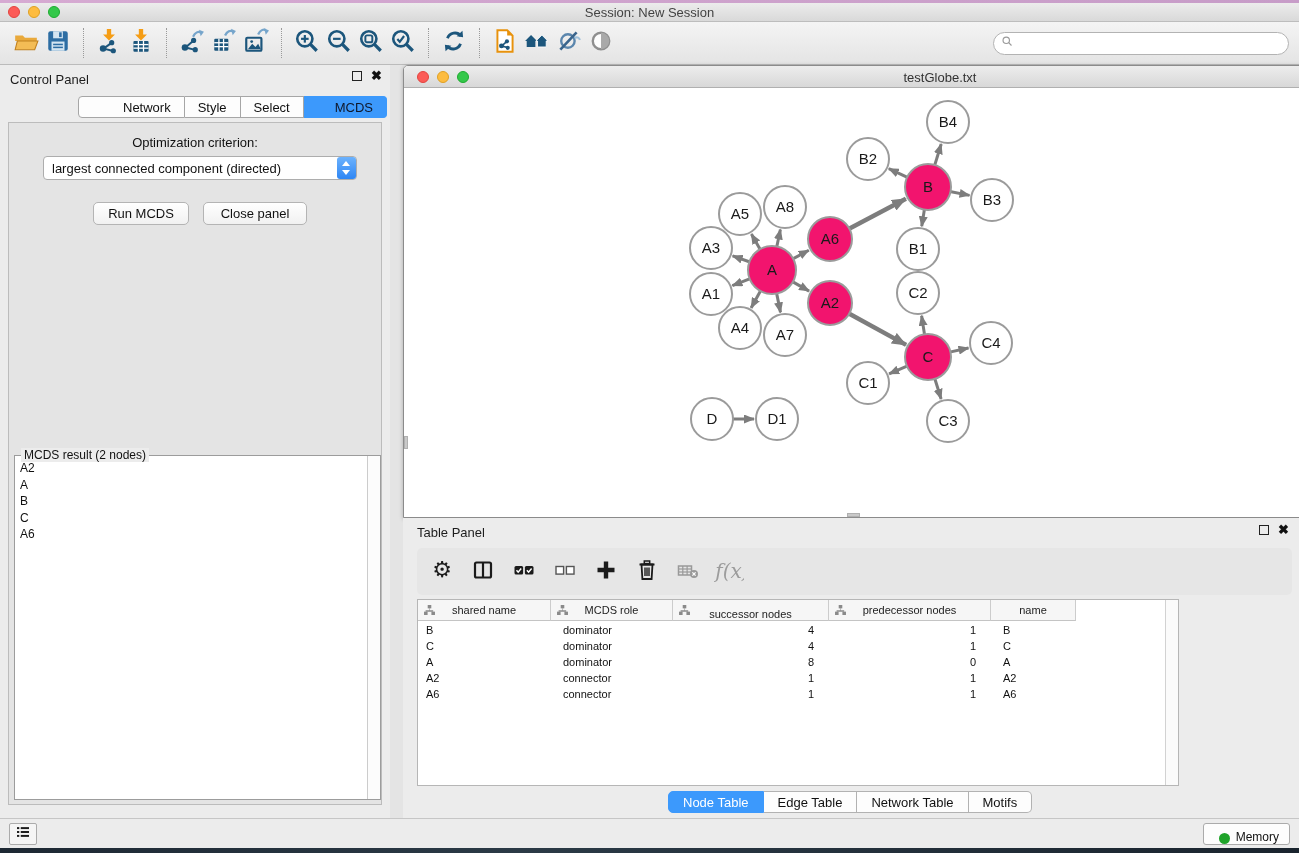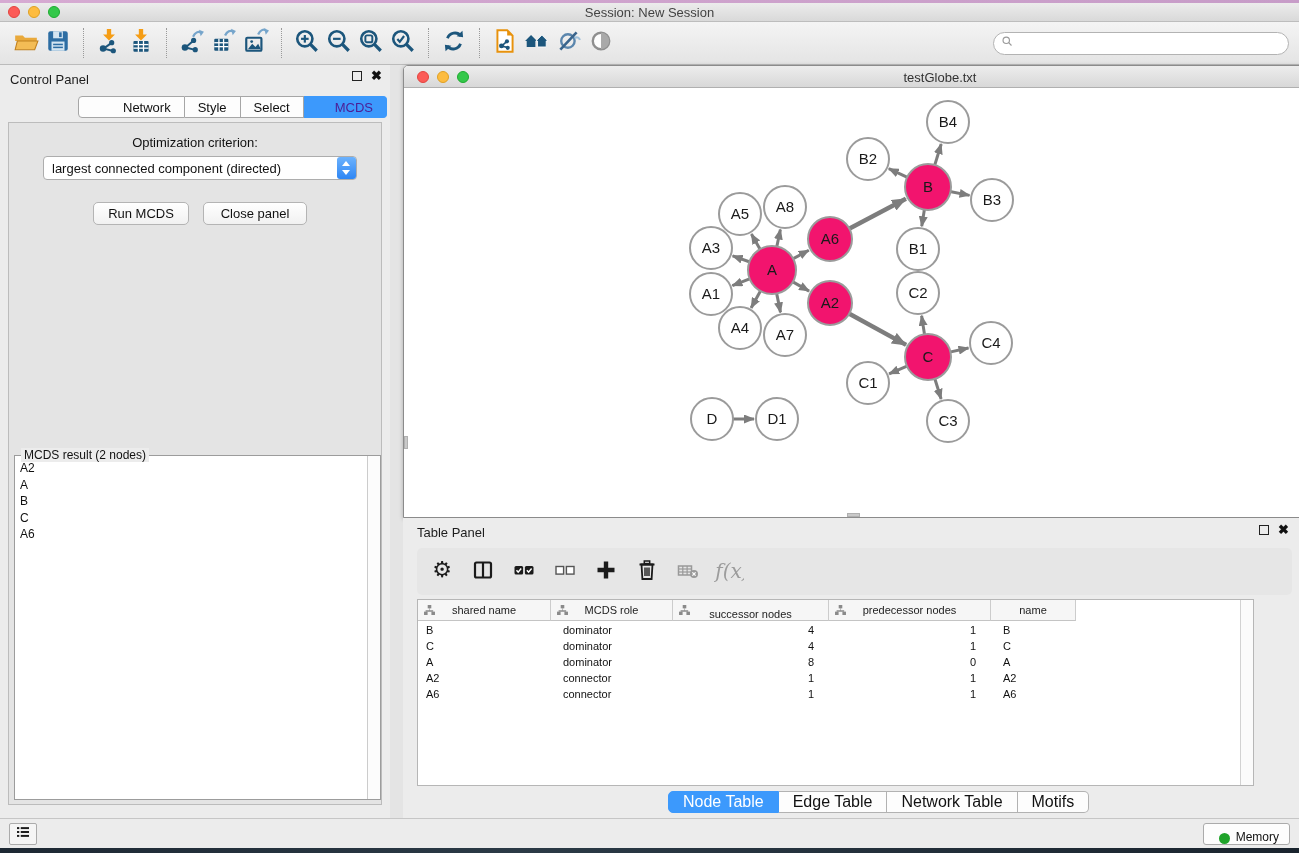--- a/index.html
+++ b/index.html
@@ -36,21 +36,21 @@
   .wctl { position:absolute; top:6px; display:flex; gap:9px; align-items:center; }
   .cpanel .wctl { right:8px; }
   .float-sq { width:10px; height:10px; border:1.6px solid #222; display:inline-block; }
   .close-x { font-size:13px; color:#111; font-weight:bold; line-height:10px; }
   .cp-tabs { position:absolute; left:78px; top:31px; display:flex; }
   .cp-tab { height:22px; border:1px solid #a6a6a6; border-left:none; background:#fdfdfd;
     font-size:13px; color:#111; display:flex; align-items:center; justify-content:center;
     padding:0 13px; }
   .cp-tab:first-child { border-left:1px solid #a6a6a6; border-radius:4px 0 0 4px;padding-left:44px; }
   .cp-tab:last-child { border-radius:0 4px 4px 0; }
-  .cp-tab.active { background:#3c99fc; border-color:#3c99fc; color:#4c1d95;padding-left:31px; }
+  .cp-tab.active { background:#3c99fc; border-color:#3c99fc; color:#0f172a;padding-left:31px; }
   .cp-body { position:absolute; left:8px; top:57px; width:374px; height:683px;
     background:#e4e4e4; border:1px solid #bcbcbc; }
   .cp-opt-label { position:absolute; left:0; right:0; top:12px; text-align:center; font-size:13px; color:#111; }
   .cp-select { position:absolute; left:34px; top:33px; width:314px; height:24px; background:#fff;
     border:1px solid #adadad; border-radius:4px; display:flex; align-items:center; }
   .sel-text { flex:1; font-size:13px; color:#111; padding-left:8px; white-space:nowrap; overflow:hidden; }
   .sel-stepper { width:19px; height:22px; margin-right:0px; border-radius:3px;
     background:linear-gradient(#6cb2fd,#2e86f4); position:relative; }
   .sel-stepper:before { content:""; position:absolute; left:5px; top:4px;
     border-left:4.5px solid transparent; border-right:4.5px solid transparent; border-bottom:5px solid #fff; }
@@ -83,34 +83,34 @@
   .nw-nub-left { position:absolute; left:0px; top:370px; width:4px; height:13px; background:#c9c9c9; border:1px solid #b0b0b0; }
   .nw-nub-bottom { position:absolute; left:443px; bottom:0px; width:13px; height:4px; background:#c9c9c9; border:1px solid #b0b0b0; }
 
   
   .tpanel { position:absolute; left:403px; top:518px; width:896px; height:300px; background:#ececec; }
   .tp-title { position:absolute; left:14px; top:7px; font-size:13px; color:#1d1d1d; }
   .tpanel .wctl { right:10px; top:7px; }
   .tp-toolbar { position:absolute; left:14px; top:30px; width:875px; height:47px;
     background:#e6e6e6; border-radius:5px; display:flex; align-items:center; padding-left:12px; gap:15px; }
   .tp-icon { width:26px; height:26px; display:flex; align-items:center; justify-content:center; }
-  .tp-table { position:absolute; left:14px; top:81px; width:837px; height:187px;
+  .tp-table { position:absolute; left:14px; top:81px; width:762px; height:187px;
     background:#fff; border:1px solid #b6b6b6; }
   .tp-thead { position:absolute; left:0; top:0; height:21px; display:flex; }
   .th { position:relative; height:21px; background:#f6f6f6; border-right:1px solid #cccccc;
     border-bottom:1px solid #c4c4c4; display:flex; align-items:center; justify-content:center;
     font-size:11px; color:#222; }
   .th .hicon { position:absolute; left:6px; top:5px; }
   .tp-rows { position:absolute; left:0; top:22px; right:13px; }
   .tp-row { display:flex; height:16px; align-items:center; }
   .td { font-size:11px; color:#111; white-space:nowrap; overflow:hidden; }
   .tp-scroll { position:absolute; right:0; top:0; bottom:0; width:13px; background:#fbfbfb; border-left:1px solid #d2d2d2; }
   .tp-tabs { position:absolute; left:265px; top:273px; display:flex; }
   .tp-tab { height:22px; border:1px solid #b2b2b2; border-left:none; background:#fdfdfd;
-    font-size:16px; color:#111; display:flex; align-items:center; justify-content:center; padding:0 14px; }
+    font-size:13px; color:#111; display:flex; align-items:center; justify-content:center; padding:0 14px; }
   .tp-tab:first-child { border-left:1px solid #b2b2b2; border-radius:5px 0 0 5px; }
   .tp-tab:last-child { border-radius:0 5px 5px 0; }
   .tp-tab.active { background:#3c99fc; border-color:#3c99fc; color:#fff; }
 
   
   .statusbar { position:absolute; left:0; top:818px; width:100%; height:30px;
     background:#ececec; border-top:1px solid #c6c6c6; }
   .sb-list-btn { position:absolute; left:9px; top:4px; width:28px; height:22px;
     background:#f5f5f5; border:1px solid #ababab; border-radius:2px;
     display:flex; align-items:center; justify-content:center; }

